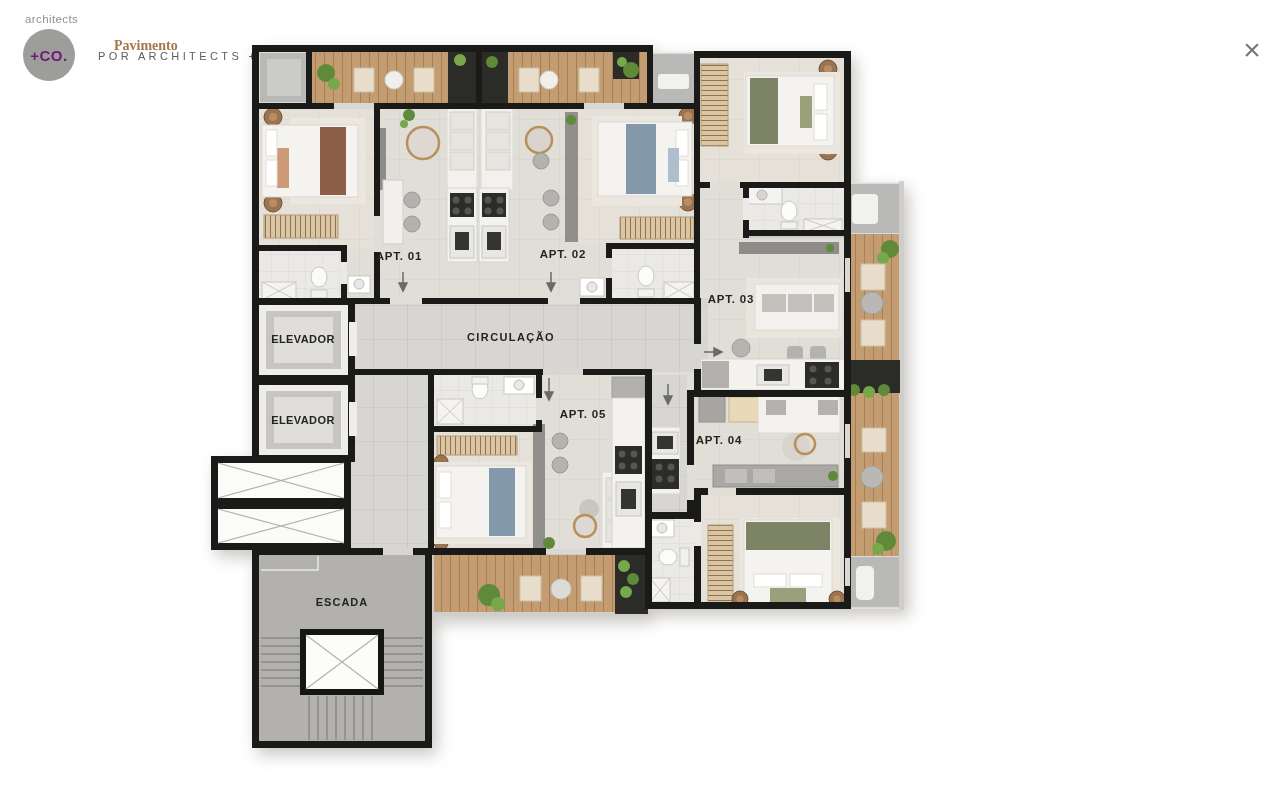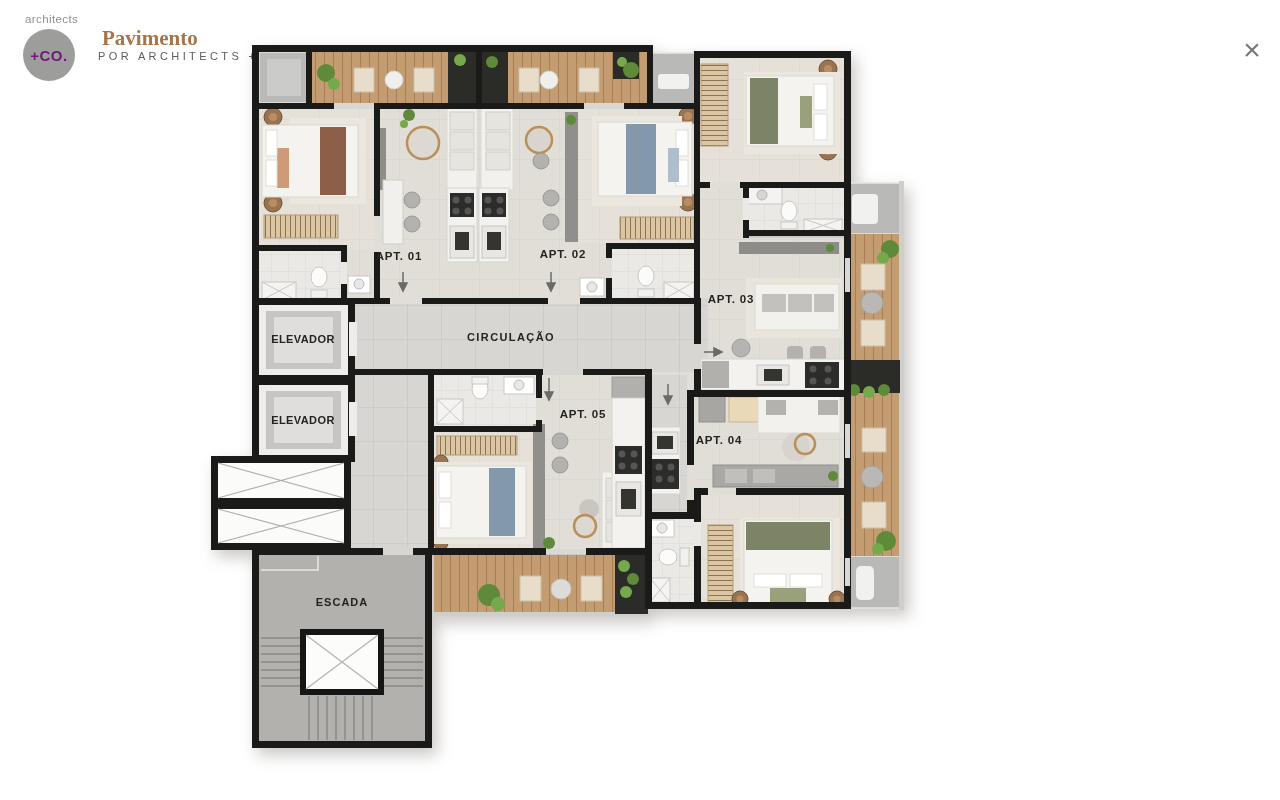--- a/index.html
+++ b/index.html
@@ -5,22 +5,22 @@
   html,body{margin:0;padding:0;background:#ffffff;width:1280px;height:800px;overflow:hidden;
     font-family:"Liberation Sans",sans-serif;}
   .stage{position:relative;width:1280px;height:800px;background:#fff;}
 
   
   .hdr{position:absolute;top:0;left:0;width:100%;height:90px;z-index:1;}
   .logo-word{position:absolute;left:25px;top:13px;font-size:11.5px;color:#909090;letter-spacing:.4px;}
   .logo-circle{position:absolute;left:23px;top:29px;width:52px;height:52px;border-radius:50%;
     background:#9d9d9c;display:flex;align-items:center;justify-content:center;}
   .logo-circle span{color:#701a75;font-weight:700;font-size:15px;letter-spacing:.5px;}
-  .title{position:absolute;left:98px;top:22px;margin:4px;font-family:"Liberation Serif",serif;
-    font-weight:600;font-size:21px;color:#a5764b;}
+  .title{position:absolute;left:98px;top:22px;margin:16px;font-family:"Liberation Serif",serif;
+    font-weight:600;font-size:14px;color:#a5764b;}
   .subtitle{position:absolute;left:98px;top:50px;font-size:11px;color:#5d5d5d;letter-spacing:3.4px;}
 
   
   .close-btn{position:absolute;top:30px;right:8px;width:40px;height:40px;border:none;background:transparent;
     cursor:pointer;z-index:5;color:#787878;font-size:30px;line-height:36px;font-weight:400;padding:0;}
 
   
   svg.plan{position:absolute;left:0;top:0;z-index:2;pointer-events:none;
     filter:drop-shadow(5px 7px 8px rgba(90,80,70,.32));}
   text.lbl{font-family:"Liberation Sans",sans-serif;font-weight:700;fill:#24241f;}

